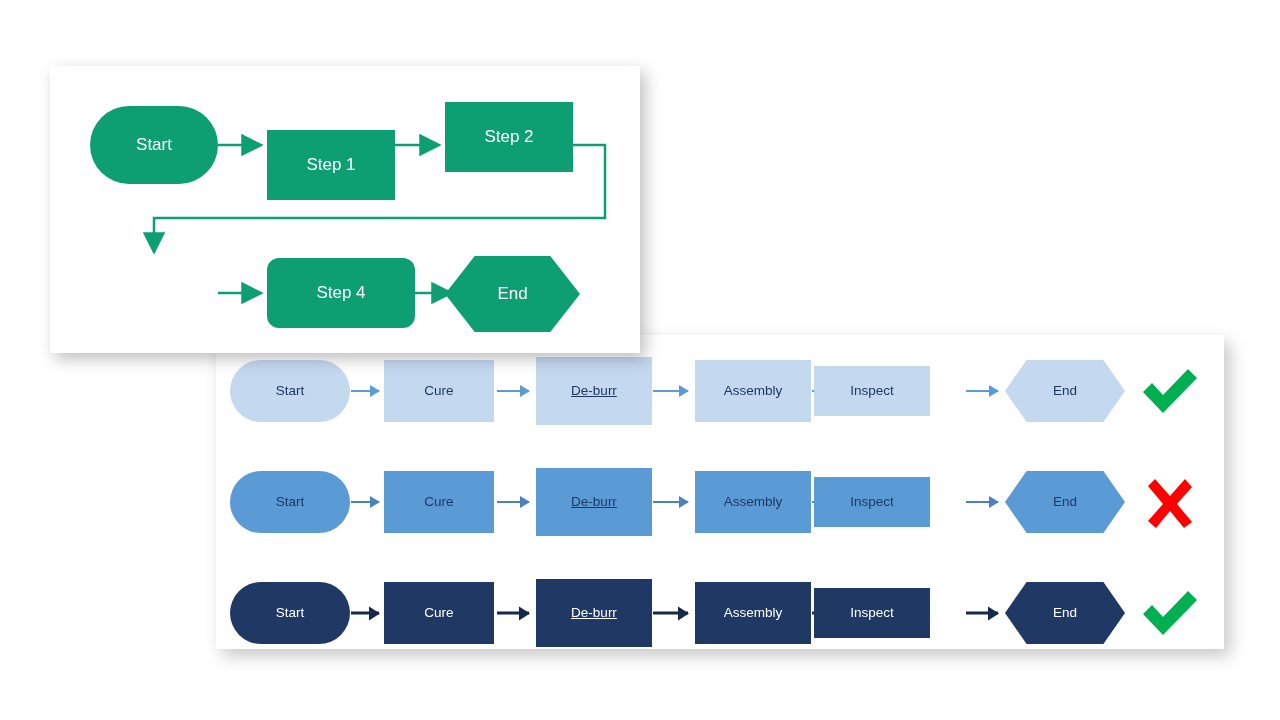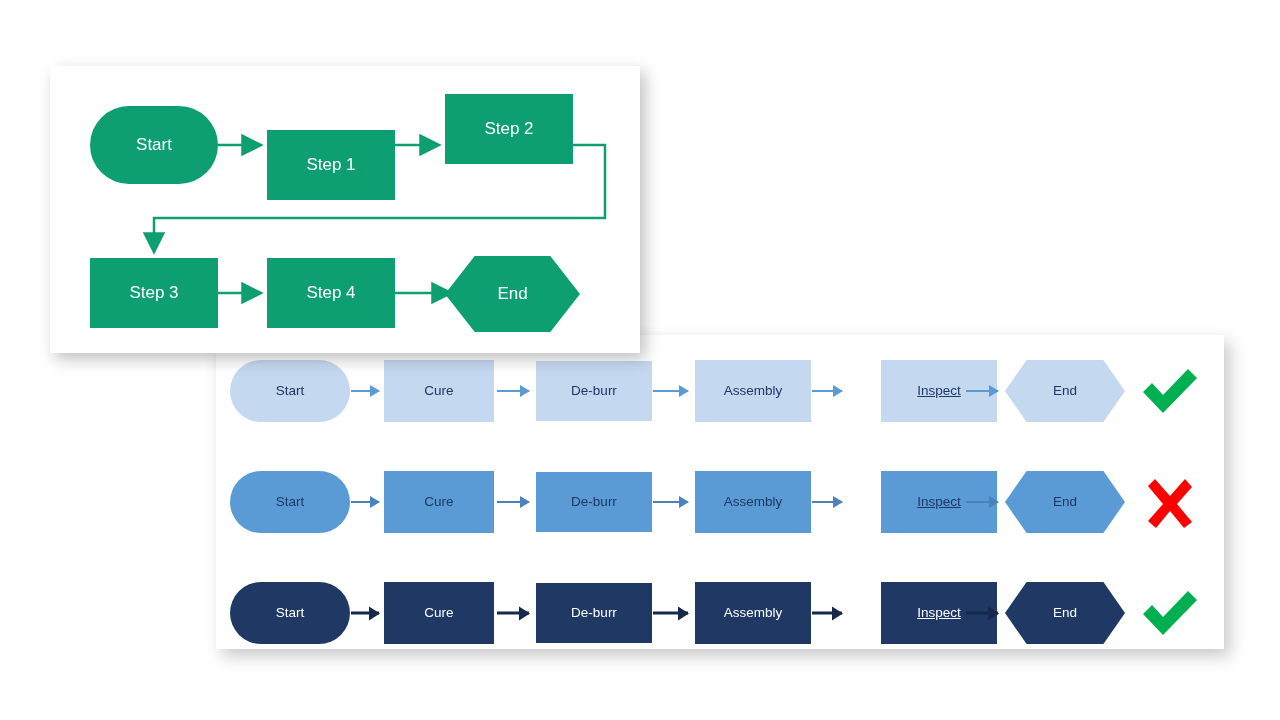--- a/index.html
+++ b/index.html
@@ -60,23 +60,23 @@
     justify-content: center;
     box-sizing: border-box;
     text-align: center;
     line-height: 1.1;
   }
   .node .node-label { pointer-events: none; }
 
   
   .n-start { left: 14px;  width: 120px; height: 62px; border-radius: 31px; }
   .n-1     { left: 168px; width: 110px; height: 62px; }
-  .n-2     { left: 320px; width: 116px; height: 60px; }
+  .n-2     { left: 320px; width: 116px; height: 68px; text-decoration: underline; }
   .n-3     { left: 479px; width: 116px; height: 62px; }
-  .n-4     { left: 665px; width: 116px; height: 62px; text-decoration: underline; }
+  .n-4     { left: 598px; width: 116px; height: 50px; }
   .n-end   { left: 789px; width: 120px; height: 62px;
              clip-path: polygon(18% 0%, 82% 0%, 100% 50%, 82% 100%, 18% 100%, 0% 50%); }
 
   
   .row-light .node { background: #c4d8f0; color: #1f3864; }
   .row-light .conn { background: #5b9bd5; }
   .row-light .conn::after { border-left-color: #5b9bd5; }
 
   .row-mid .node { background: #5b9bd5; color: #1f3864; }
   .row-mid .conn { background: #4a82bd; }
@@ -149,23 +149,23 @@
     display: flex;
     align-items: center;
     justify-content: center;
     background: #0d9e72;
     color: #ffffff;
     font-size: 17px;
     box-sizing: border-box;
   }
   .g-start { left: 40px;  top: 40px;  width: 128px; height: 78px; border-radius: 39px; }
   .g-s1    { left: 217px; top: 40px;  width: 128px; height: 70px; margin-top: 24px; }
-  .g-s2    { left: 395px; top: 28px;  width: 128px; height: 70px; }
+  .g-s2    { left: 395px; top: 36px;  width: 128px; height: 70px; }
   .g-s3    { left: 40px;  top: 192px; width: 128px; height: 70px; }
-  .g-s4    { left: 217px; top: 192px; width: 128px; height: 70px; }
+  .g-s4    { left: 217px; top: 192px; width: 148px; height: 70px; border-radius: 12px; }
   .g-end   { left: 395px; top: 190px; width: 135px; height: 76px;
              clip-path: polygon(22% 0%, 78% 0%, 100% 50%, 78% 100%, 22% 100%, 0% 50%); }
 
   #green-flow svg.wires {
     position: absolute;
     inset: 0;
     width: 590px;
     height: 287px;
     pointer-events: none;
   }
@@ -316,23 +316,20 @@
 
       <div class="g-node g-start">
         <span class="node-label">Start</span>
       </div>
       <div class="g-node g-s1">
         <span class="node-label">Step 1</span>
       </div>
       <div class="g-node g-s2">
         <span class="node-label">Step 2</span>
       </div>
-      <div class="g-node g-s3">
-        <span class="node-label">Step 3</span>
-      </div>
       <div class="g-node g-s4">
         <span class="node-label">Step 4</span>
       </div>
       <div class="g-node g-end">
         <span class="node-label">End</span>
       </div>
 
     </div>
   </div>
 

